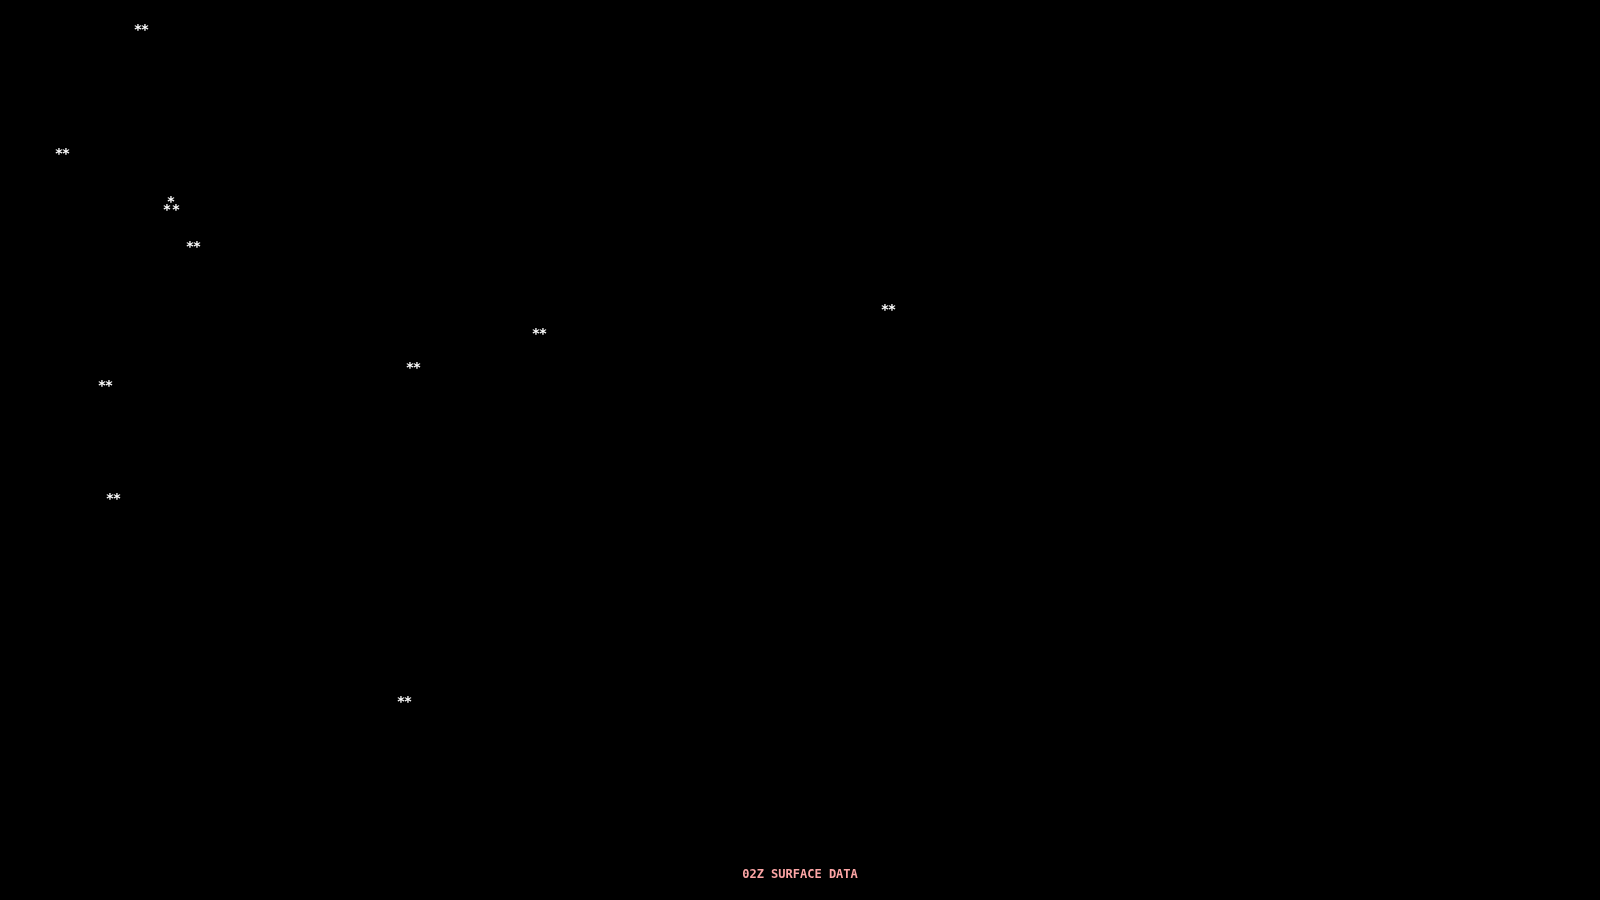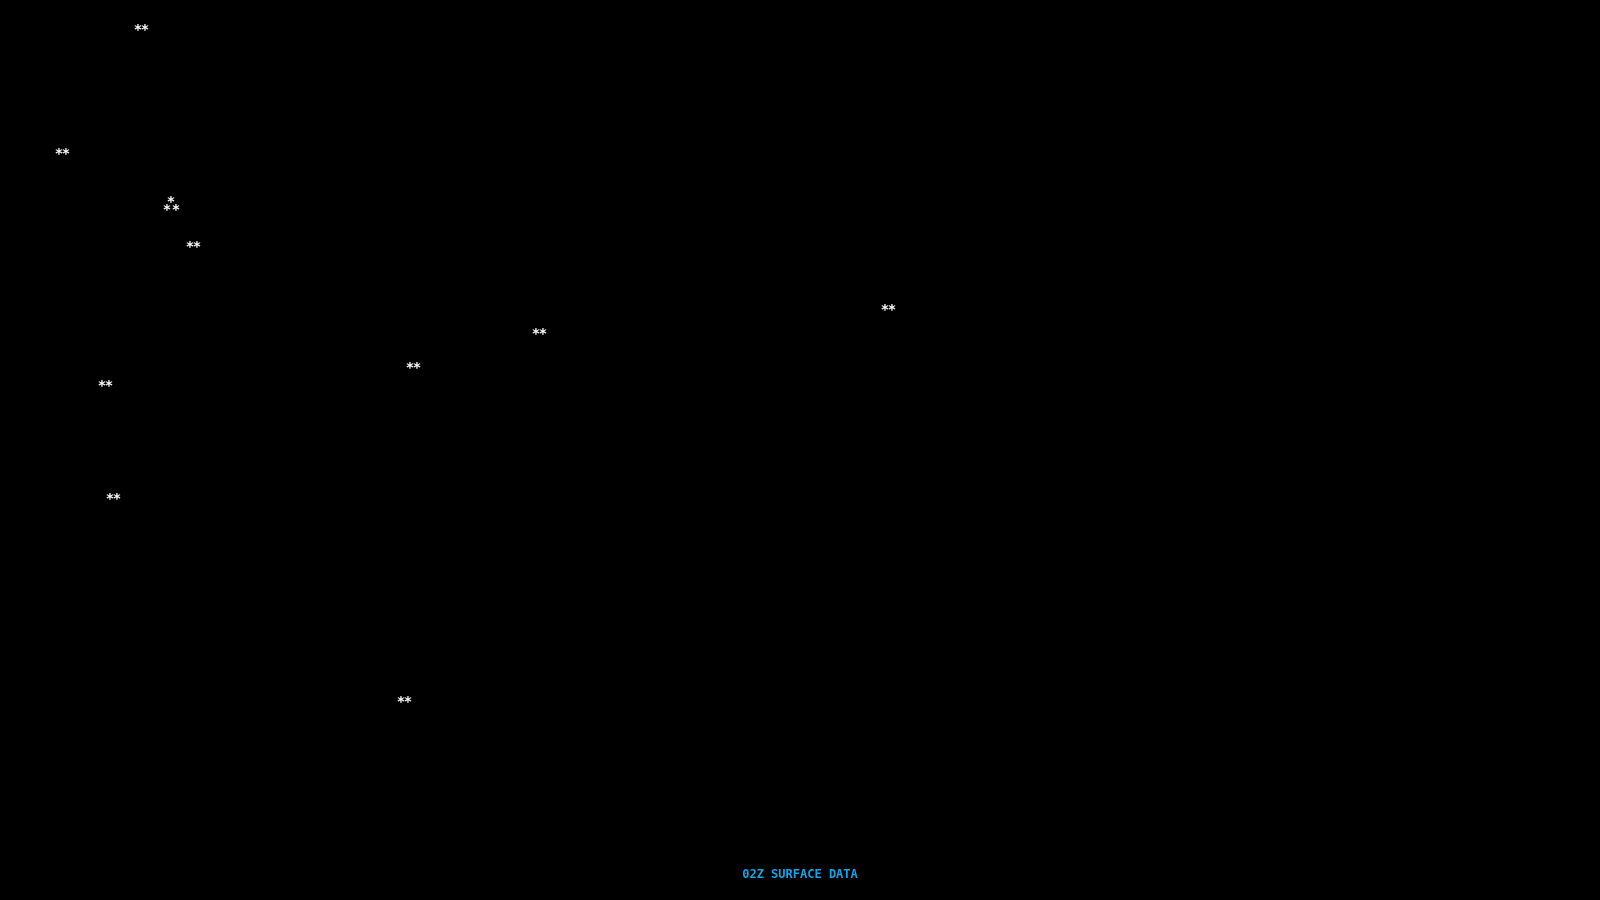--- a/index.html
+++ b/index.html
@@ -21,21 +21,21 @@
     font: bold 14px "DejaVu Sans Mono", monospace;
     line-height: 1;
     transform: translate(-50%, -36%);
     user-select: none;
   }
   .map-title {
     position: absolute;
     left: 800px;
     top: 867px;
     transform: translateX(-50%);
-    color: #0ea5e9;
+    color: #fca5a5;
     font: bold 12px "DejaVu Sans Mono", monospace;
     white-space: nowrap;
   }
 </style>
 </head>
 <body>
 
 <div class="surface-map">
   <span class="map-title">02Z SURFACE DATA</span>
 <span class="snow-glyph" style="left: 138px; top: 27px;">*</span>

